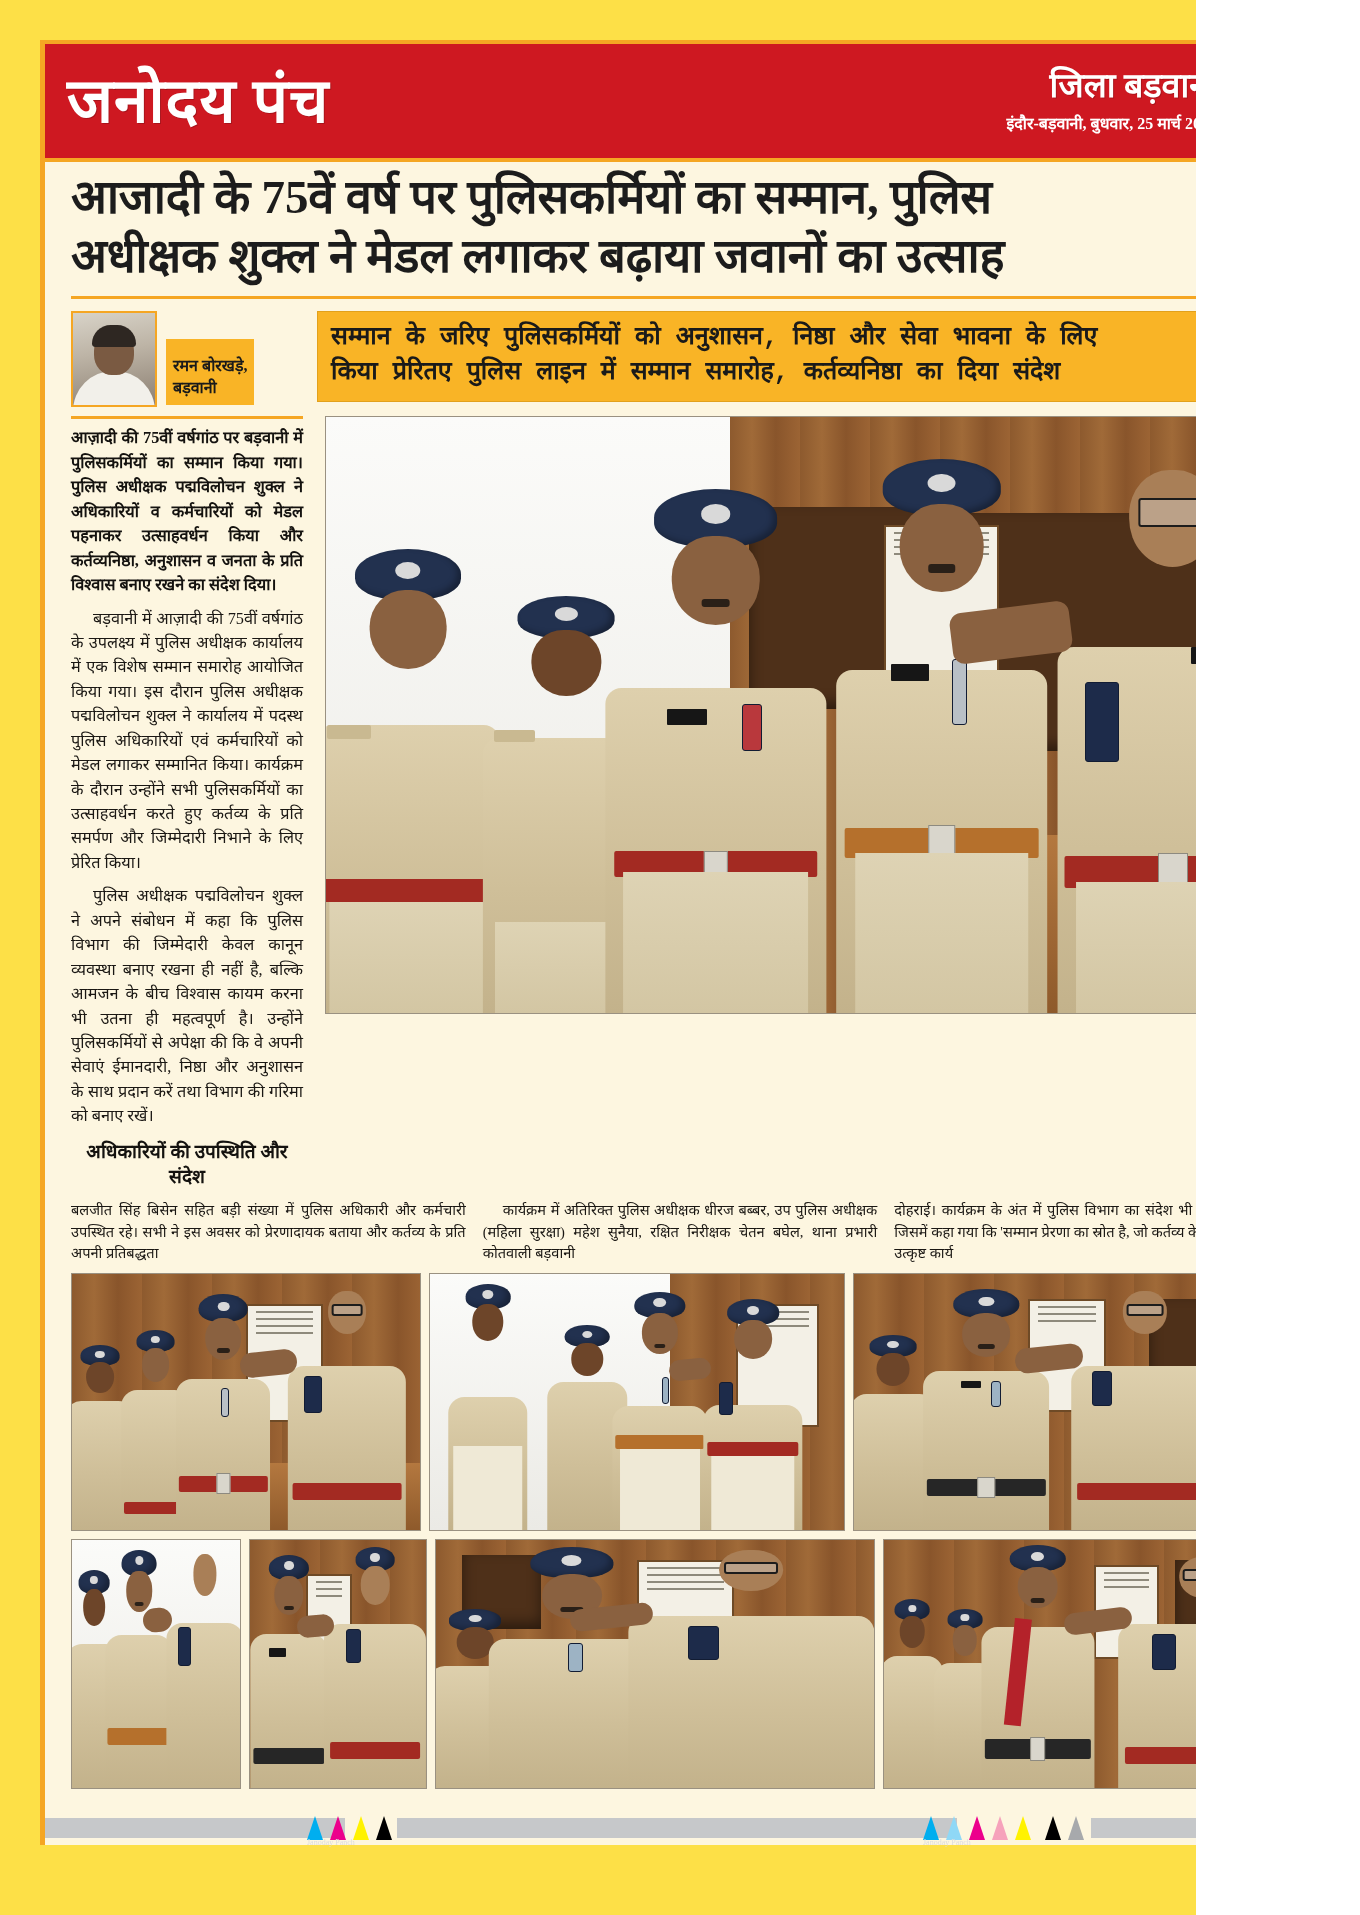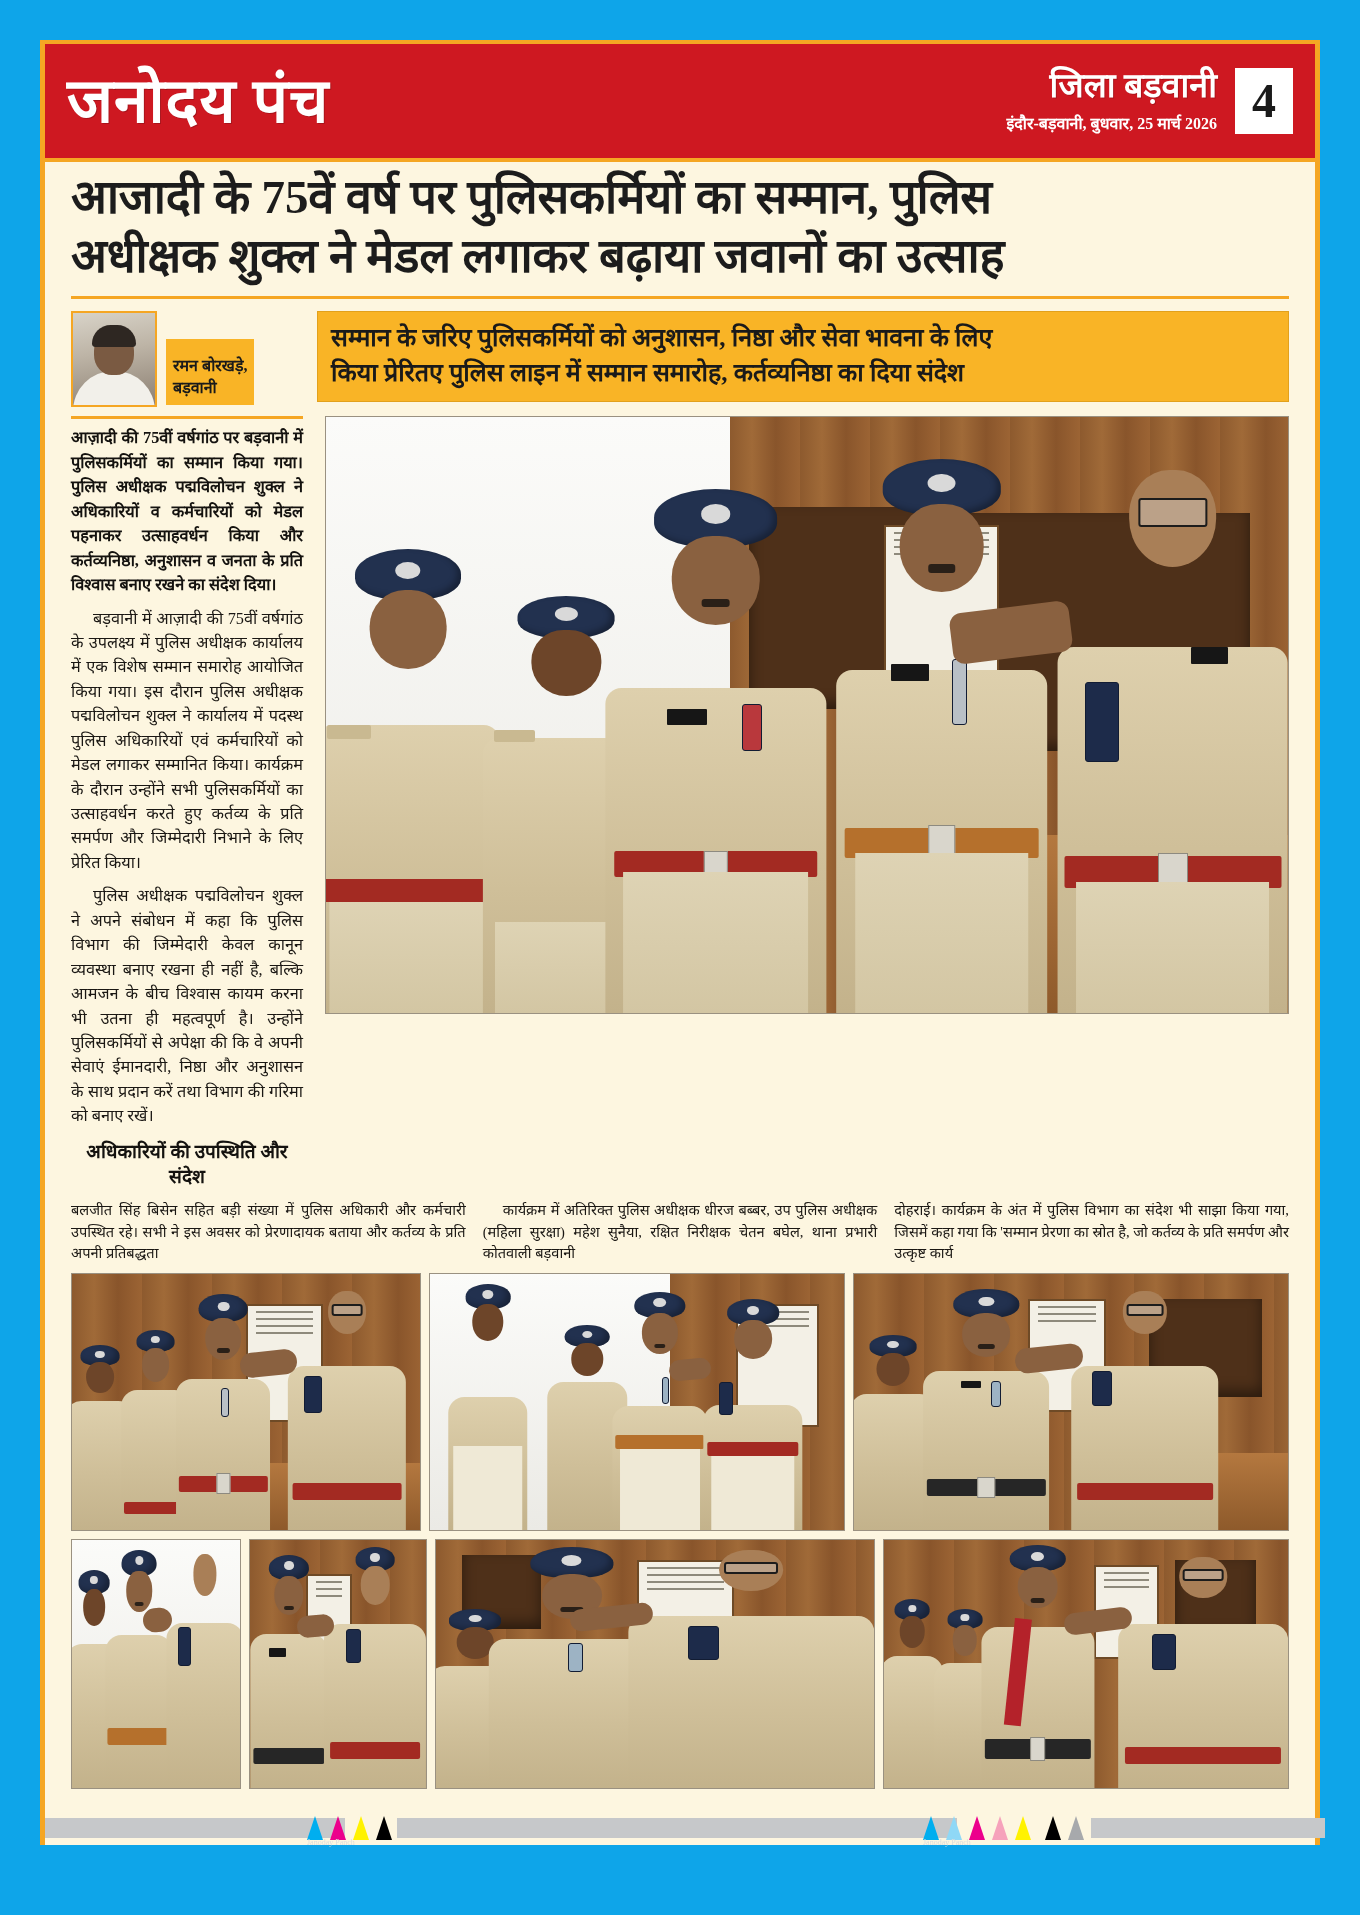--- a/index.html
+++ b/index.html
@@ -4,22 +4,22 @@
 <title>Janoday Panch</title>
 <style>
   * { box-sizing: border-box; margin: 0; padding: 0; }
   html, body {
     width: 1360px; height: 1915px;
     background: #ffffff;
     font-family: "Liberation Serif", "DejaVu Serif", serif;
   }
   .page {
     position: relative;
-    width: 1360px; height: 1915px;
-    background: #0ea5e9;
+    width: 1196px; height: 1915px;
+    background: #fde047;
     overflow: hidden;
   }
   .sheet {
     position: absolute;
     left: 40px; top: 40px;
     width: 1280px; height: 1805px;
     background: #fdf6e0;
     border-left: 5px solid #f5a623;
     border-right: 5px solid #f5a623;
   }
@@ -126,21 +126,21 @@
     background: #f9b426;
     color: #1a1a1a;
     font-weight: bold;
     font-size: 16px;
     line-height: 1.35;
     padding: 16px 7px 7px 7px;
     align-self: flex-end;
     margin-bottom: 2px;
     white-space: pre-line;
   }
-  .kicker-col { flex: 1; }
+  .kicker-col { flex: 1; font-family: Liberation Mono, monospace; }
   .kicker {
     background: #f9b426;
     color: #1a1a1a;
     font-weight: bold;
     font-size: 25px;
     line-height: 1.38;
     padding: 9px 13px 11px 13px;
     border: 1px solid #e2a11c;
   }
 

